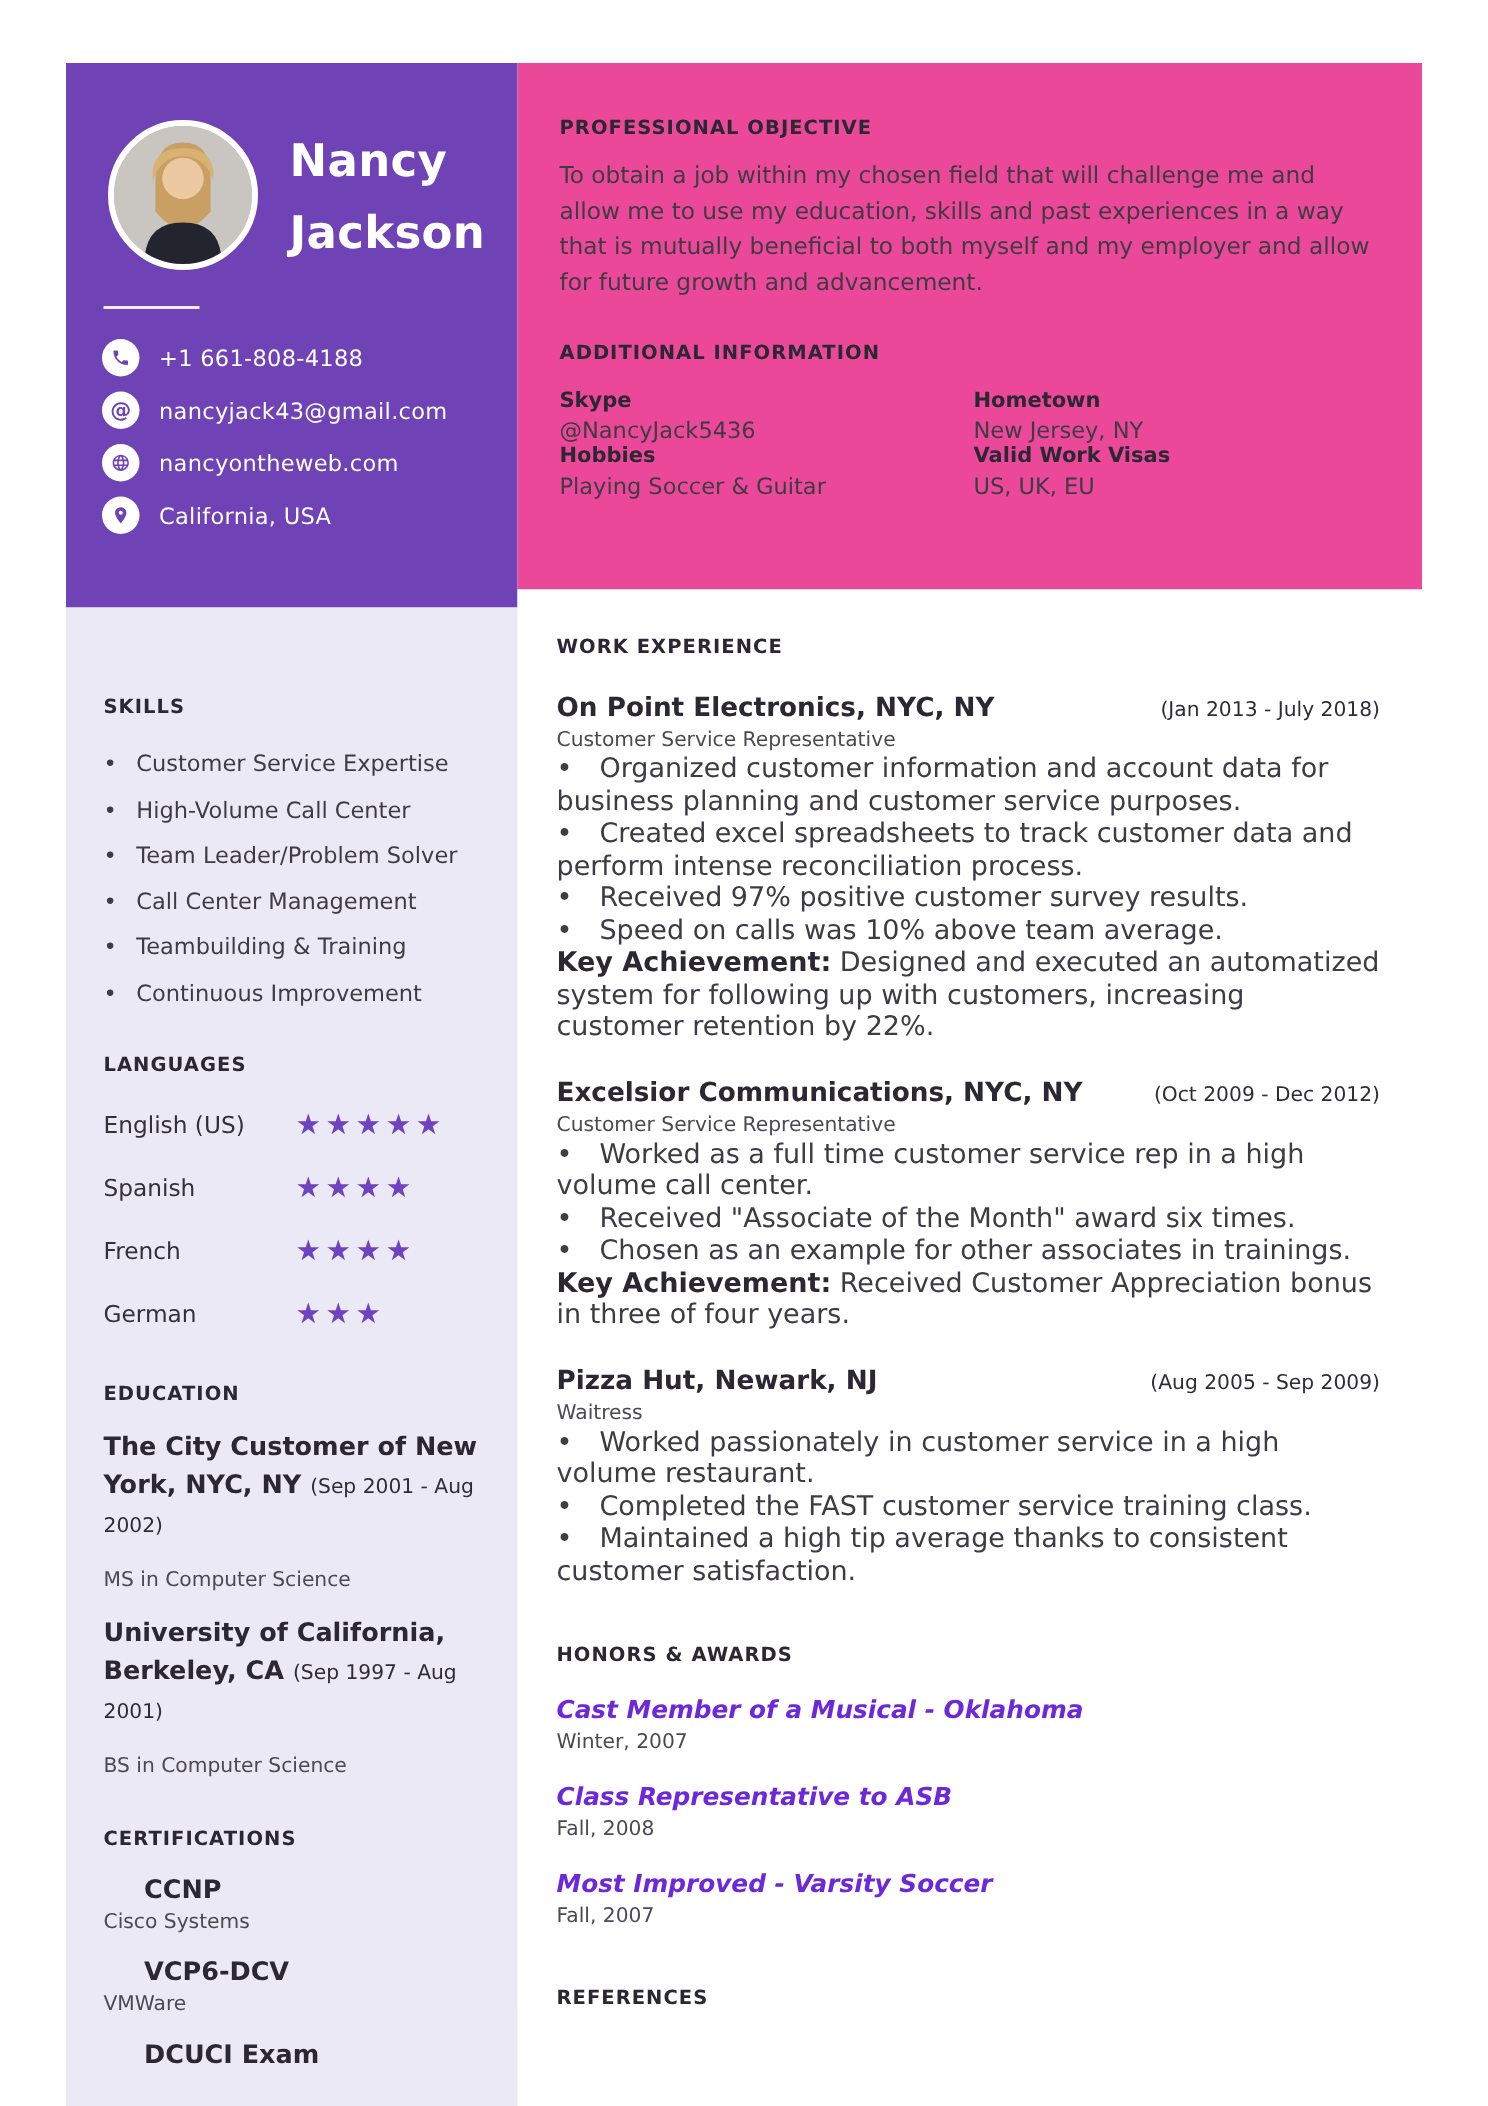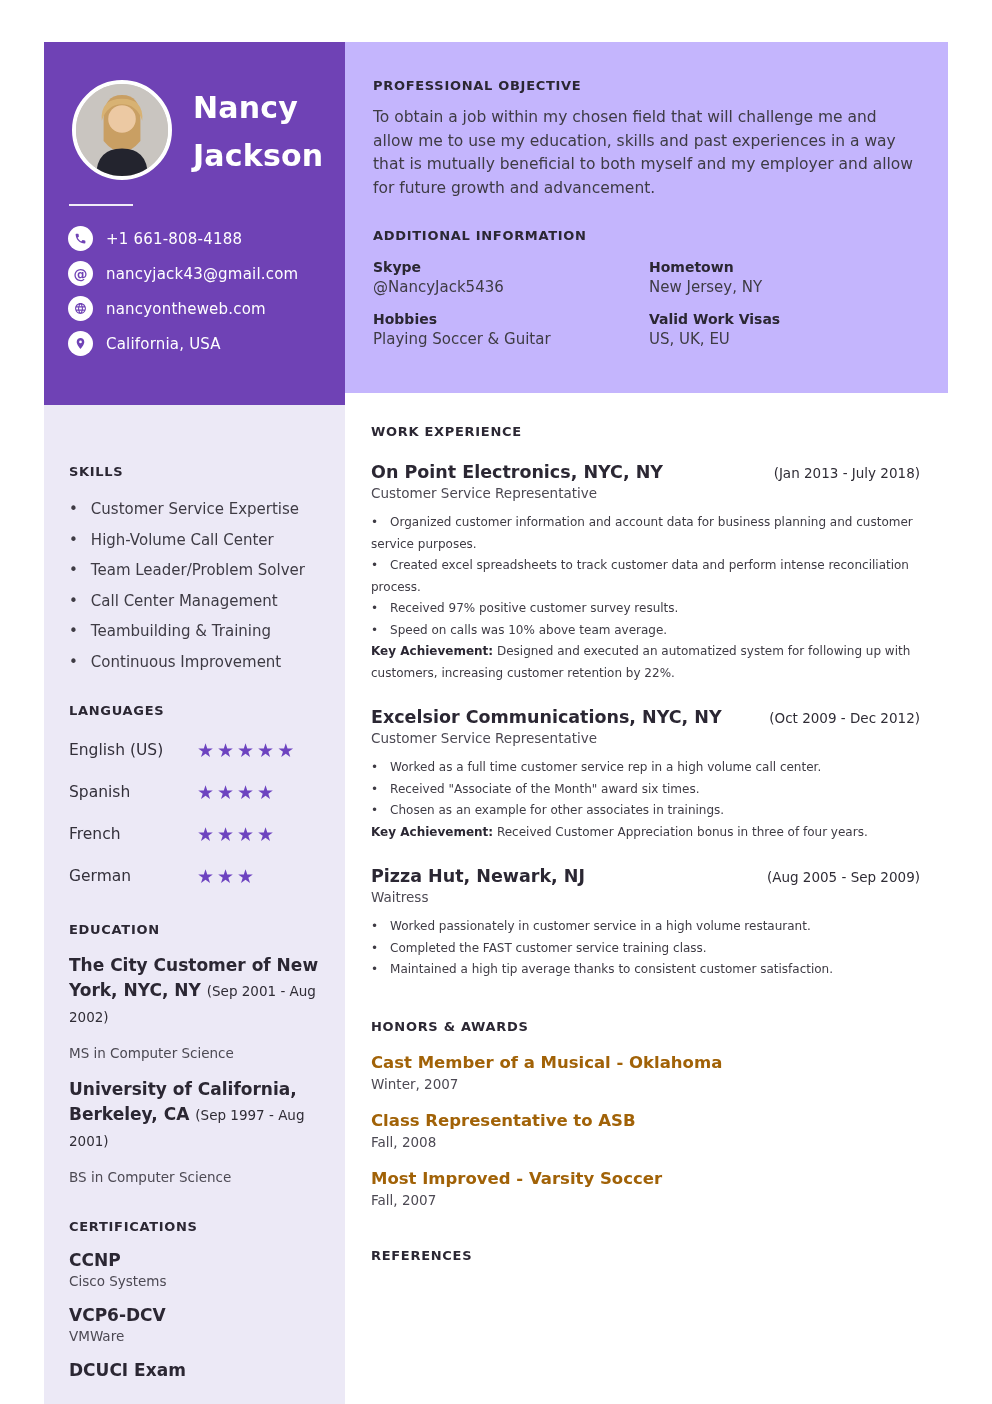--- a/index.html
+++ b/index.html
@@ -4,21 +4,21 @@
 <style>
   * { margin:0; padding:0; box-sizing:border-box; }
   html,body { background:#ffffff; }
   .page {
     position:relative; width:992px; height:1404px; background:#ffffff;
     overflow:hidden; font-family:"DejaVu Sans","Liberation Sans",sans-serif;
     color:#3e3b44;
   }
   
   .hdr-purple { position:absolute; left:44px; top:42px; width:301px; height:363px; background:#6f42b5; color:#fff; }
-  .hdr-lav    { position:absolute; left:345px; top:42px; width:603px; height:351px; background:#c4b5fd; padding:36px 30px 0 28px; }
+  .hdr-lav    { position:absolute; left:345px; top:42px; width:603px; height:351px; background:#ec4899; padding:36px 30px 0 28px; }
   .sidebar    { position:absolute; left:44px; top:405px; width:301px; height:999px; background:#ece9f6; padding:59px 22px 0 25px; }
   .main       { position:absolute; left:345px; top:393px; width:603px; background:#fff; padding:31px 28px 0 26px; }
 
   
   .photo { position:absolute; left:28px; top:38px; width:100px; height:100px; border-radius:50%;
            border:4px solid #ffffff; overflow:hidden; background:#c9c5c0; }
   .photo svg { display:block; width:100%; height:100%; }
   .name { position:absolute; left:149px; top:42px; font-size:30px; font-weight:800; line-height:48px; letter-spacing:.2px; }
   .hr-line { position:absolute; left:25px; top:162px; width:64px; height:2px; background:rgba(255,255,255,.9); }
   .contacts { position:absolute; left:24px; top:184px; display:flex; flex-direction:column; gap:10px; }
@@ -28,54 +28,54 @@
   .cicon svg { width:13px; height:13px; fill:#6f42b5; }
   .cicon .at { color:#6f42b5; font-size:14px; font-weight:700; line-height:1; }
   .ctext { font-size:15px; font-weight:500; letter-spacing:.2px; }
 
   
   .sec { font-size:13px; font-weight:700; letter-spacing:.7px; color:#2b2733; }
 
   
   .obj-text { font-size:15.5px; line-height:23.5px; margin-top:13px; }
   .addl { margin-top:28px; }
-  .info-grid { display:grid; grid-template-columns:276px 1fr; row-gap:15px; margin-top:16px; }
+  .info-grid { display:grid; grid-template-columns:276px 1fr; margin-top:16px; }
   .info-label { font-size:14px; font-weight:700; color:#2b2733; margin-bottom:3px; }
   .info-value { font-size:15px; }
 
   
   .skills-list { margin-top:22px; }
   .skill { display:flex; gap:13px; font-size:15px; line-height:17px; margin-bottom:13.5px; }
   .skill .b { color:#3e3b44; }
   .langs { margin-top:32px; }
   .lang-row { display:flex; align-items:center; margin-top:23px; }
   .lang-name { width:128px; font-size:15.5px; color:#33303a; }
   .lang-stars { font-size:19px; letter-spacing:3px; color:#6d43c0; line-height:1; }
   .edu { margin-top:36px; }
   .edu-item { margin-top:16px; }
   .edu-school { font-size:17px; font-weight:700; color:#2b2733; line-height:25px; }
   .edu-dates { font-size:13.5px; font-weight:400; color:#2f2c35; }
   .edu-degree { font-size:13.5px; color:#4c4953; margin-top:15px; }
   .certs { margin-top:34px; }
   .cert-item { margin-top:16px; }
-  .cert-name { font-size:17px; font-weight:700; color:#2b2733; }
+  .cert-name { font-size:17px; font-weight:700; color:#2b2733;margin-left:27px; }
   .cert-org { font-size:13.5px; color:#4c4953; margin-top:3px; }
 
   
   .job { margin-top:23px; }
   .job-head { display:flex; justify-content:space-between; align-items:baseline; }
   .job-title { font-size:17.5px; font-weight:700; color:#2b2733; }
   .job-dates { font-size:13.5px; color:#2f2c35; white-space:nowrap; margin-left:30px; }
   .job-role { font-size:13.5px; color:#4c4953; margin-top:3px; }
-  .job-body { margin-top:11px; font-size:12px; line-height:21.5px; }
+  .job-body { margin-top:1px; font-size:18px; line-height:21.5px; }
   .jb::before { content:"•\2002\2002"; }
   .ka-label { font-weight:700; color:#2b2733; }
   .honors { margin-top:38px; }
   .honor-item { margin-top:19px; }
-  .honor-name { font-size:16.5px; font-weight:700; color:#a16207; }
+  .honor-name { font-size:16.5px; font-weight:700; color:#6d28d9;font-style:italic; }
   .honor-date { font-size:13.5px; color:#4c4953; margin-top:4px; }
   .refs { margin-top:40px; }
 </style>
 </head>
 <body>
 
 <div class="page">
 
   <div class="hdr-purple">
     <div class="photo">

